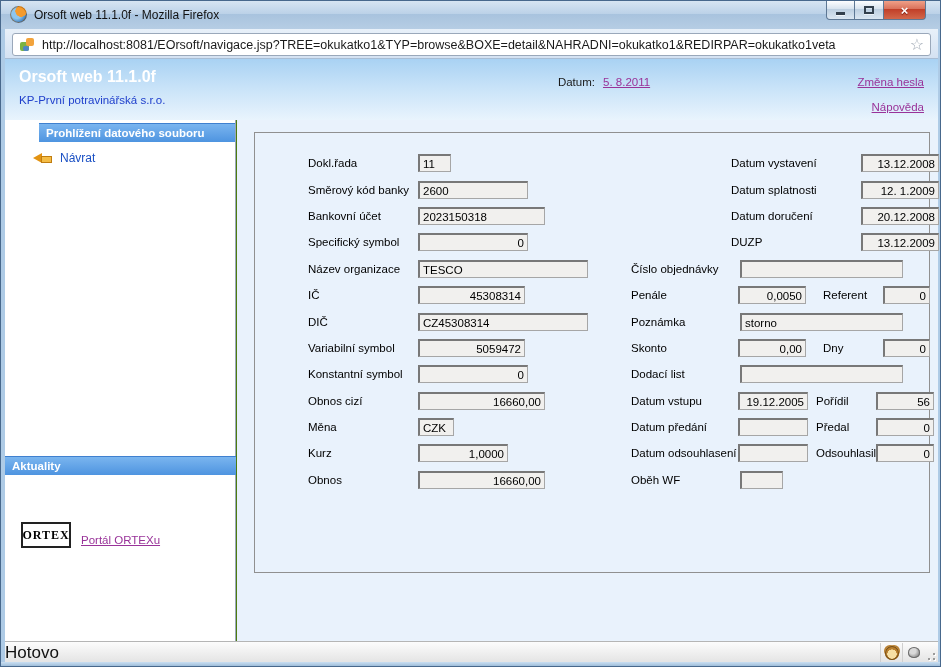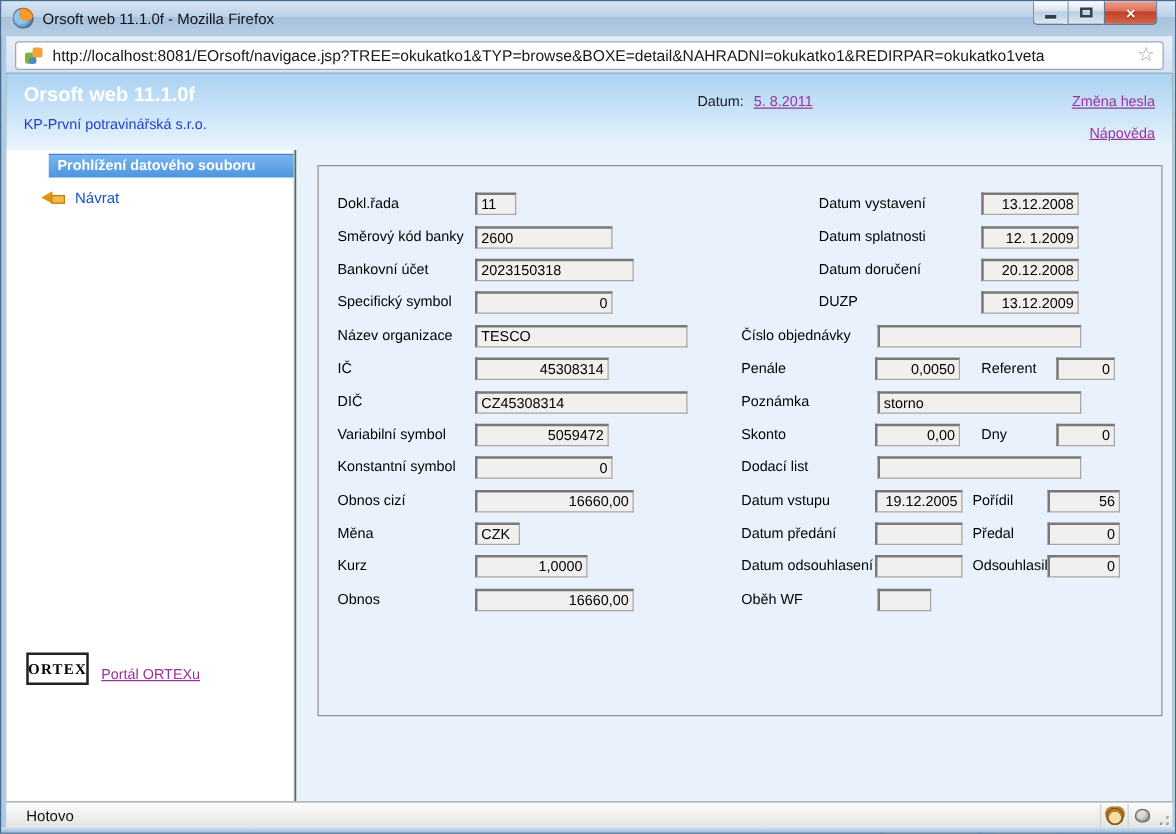--- a/index.html
+++ b/index.html
@@ -74,35 +74,35 @@
   .ortexcard b { font-family:"Liberation Serif", serif; font-size:12px; letter-spacing:1px; }
   .ortexlink { font-size:11.5px; margin-bottom:2px; }
 
   .main { position:absolute; left:232px; top:0; width:701px; height:521px; background:#e9f2fc; }
   .formbox { position:absolute; left:17px; top:12px; width:676px; height:441px; border:1px solid #909090; }
 
   .col { position:absolute; top:17px; }
   .colL { left:15px; width:320px; }
   .colR { left:338px; width:335px; }
   .frow { display:flex; align-items:center; height:26.4px; }
-  .flabel { flex:none; font-size:11.5px; color:#000; white-space:nowrap; }
+  .flabel { flex:none; font-size:11.5px; color:#000; white-space:nowrap;margin-left:38px; }
   .ffield { flex:none; height:18px; background:#f1f0ee; border:1px solid #a6a6a6;
     border-top:2px solid #787878; border-left:2px solid #787878;
     font-size:11.5px; line-height:14px; padding:1px 3px 0 3px; color:#000; white-space:nowrap; overflow:hidden; }
   .ar { text-align:right; } .al { text-align:left; }
 
   .btnrow { position:absolute; right:90px; top:525px; display:flex; gap:9px; }
   .btn { height:22px; padding:0 13px; font-size:11.5px; color:#111; cursor:pointer;
     border:1px solid #707070; border-radius:3px;
     background:linear-gradient(180deg,#fbfbfb,#e9e9e9 45%,#d8d8d8 46%,#e6e6e6); }
 
   
   .statusbar { position:absolute; left:4px; top:640px; width:933px; height:22px;
     background:linear-gradient(180deg,#fcfcfc,#e3e3e3); border-top:1px solid #b5b5b5; display:flex; align-items:center; }
-  .statustext { font-size:12px; color:#111; padding-left:16px; flex:1; }
+  .statustext { font-size:17px; color:#111; padding-left:0; flex:1; }
   .sicon { width:22px; height:20px; border-left:1px solid #cfcfcf; display:flex; align-items:center; justify-content:center; cursor:pointer; }
   .monkey { width:14px; height:14px; border-radius:50%;
     background: radial-gradient(circle at 50% 58%, #f6dfa4 0 42%, #b97f2e 45% 100%); box-shadow:inset 0 0 0 1px #7a5116, -2px -2px 0 -1px #b97f2e, 2px -2px 0 -1px #b97f2e; }
   .bug { width:12px; height:11px; border-radius:50% 50% 45% 45%;
     background: radial-gradient(circle at 40% 35%, #d9d9d9 0 30%, #8f8f8f 70%); box-shadow:inset 0 0 0 1px #6d6d6d; }
   .grip { width:14px; height:20px; position:relative; }
   .grip i { position:absolute; width:2px; height:2px; background:#9a9a9a; box-shadow:1px 1px 0 #fff; }
   .grip .g1{ right:3px; bottom:3px; } .grip .g2{ right:3px; bottom:8px; } .grip .g3{ right:8px; bottom:3px; }
 
   
@@ -161,20 +161,21 @@
     </div>
 
     <div class="bodyrow">
 
       <div class="sidebar">
         <div class="sbar first">Prohlížení datového souboru rdoslo</div>
         <div class="navrat">
           <span class="arrow"></span>
           <span>Návrat</span>
         </div>
+        <div class="sbar aktu">Aktuality</div>
         <div class="ortexblock">
           <span class="ortexcard">
               <b>ORTEX</b>
             </span>
           <a class="plink ortexlink">Portál ORTEXu</a>
         </div>
       </div>
 
       <div class="main">
         <div class="formbox">

